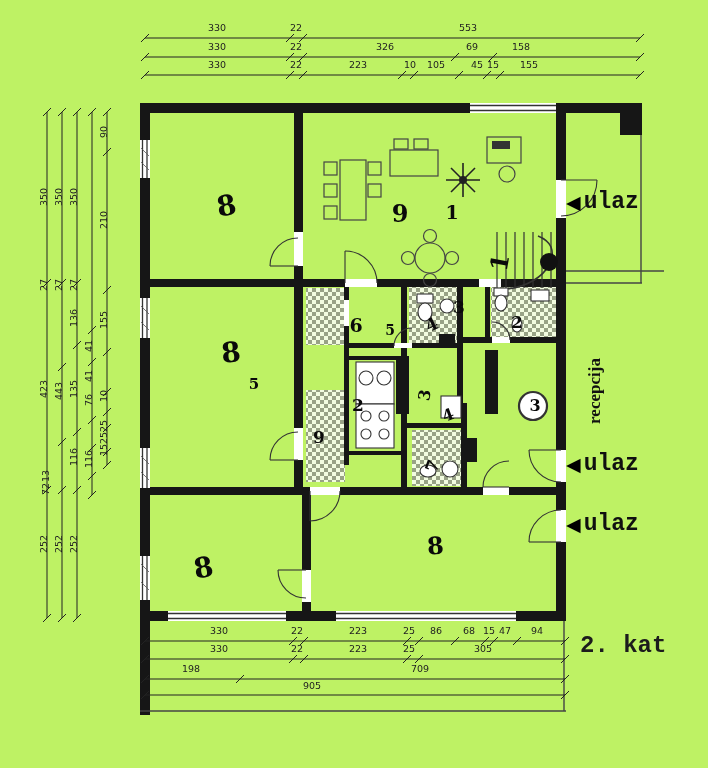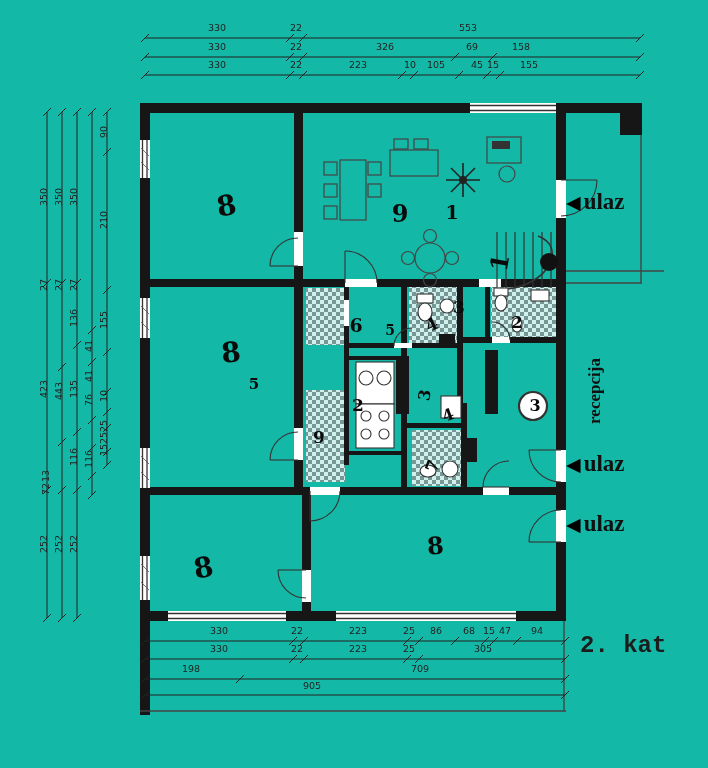--- a/index.html
+++ b/index.html
@@ -1,21 +1,21 @@
 <!DOCTYPE html>
 <html><head>
 <meta charset="utf-8">
 <style>
   html,body{margin:0;padding:0;background:#ffffff;}
-  .stage{position:relative;width:708px;height:768px;background:#14b8a6;overflow:hidden;
+  .stage{position:relative;width:708px;height:768px;background:#bef264;overflow:hidden;
          font-family:"DejaVu Sans",sans-serif;}
   .stage svg{position:absolute;left:0;top:0;}
   .entrance{position:absolute;left:566px;display:flex;align-items:center;gap:3px;}
   .entrance .tri{font-size:19px;line-height:1;color:#000;}
-  .entrance .txt{font-family:Liberation Serif, serif;font-weight:bold;font-size:23px;color:#101010;}
+  .entrance .txt{font-family:Liberation Mono, monospace;font-weight:bold;font-size:23px;color:#101010;}
   .reception{position:absolute;left:574px;top:332px;width:42px;height:118px;
              display:flex;align-items:center;justify-content:center;}
   .reception span{transform:rotate(-90deg);white-space:nowrap;
                   font-family:"Liberation Serif",serif;font-weight:bold;font-size:17px;color:#101010;}
   .floor-label{position:absolute;left:580px;top:632px;font-family:Liberation Mono, monospace;
                font-weight:bold;font-size:24px;color:#1c1c1c;}
 </style>
 </head>
 <body>
 

